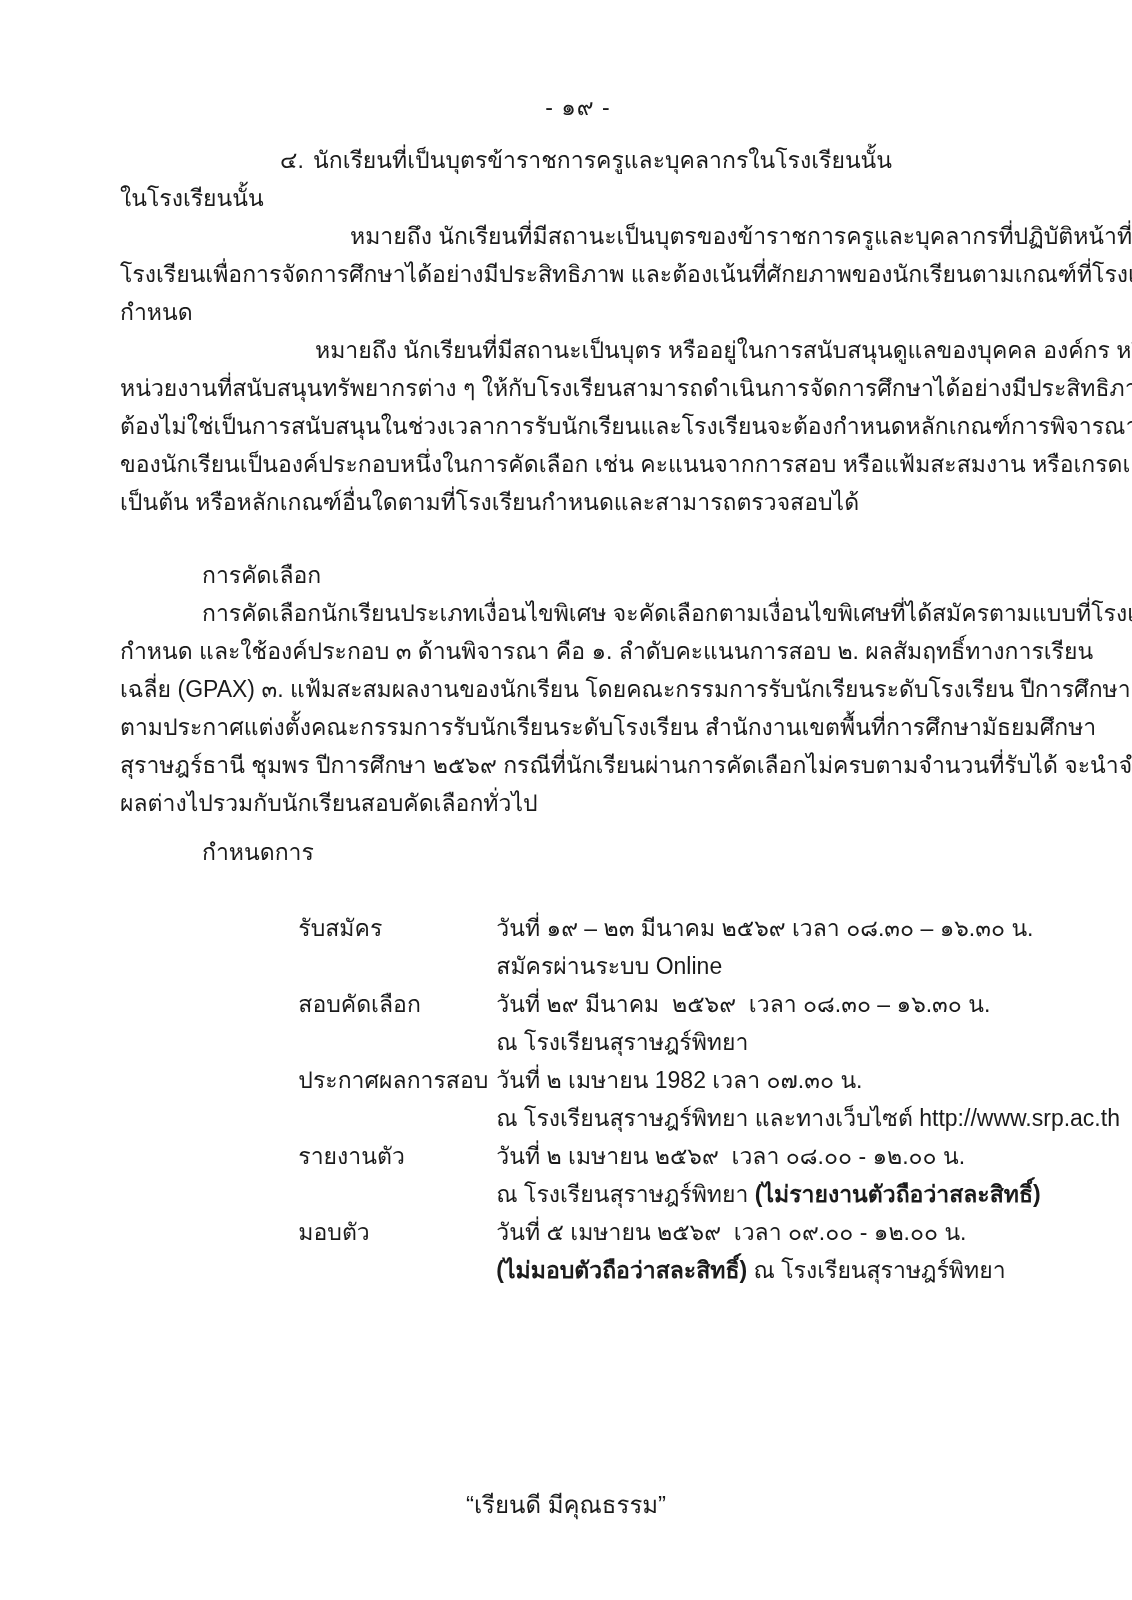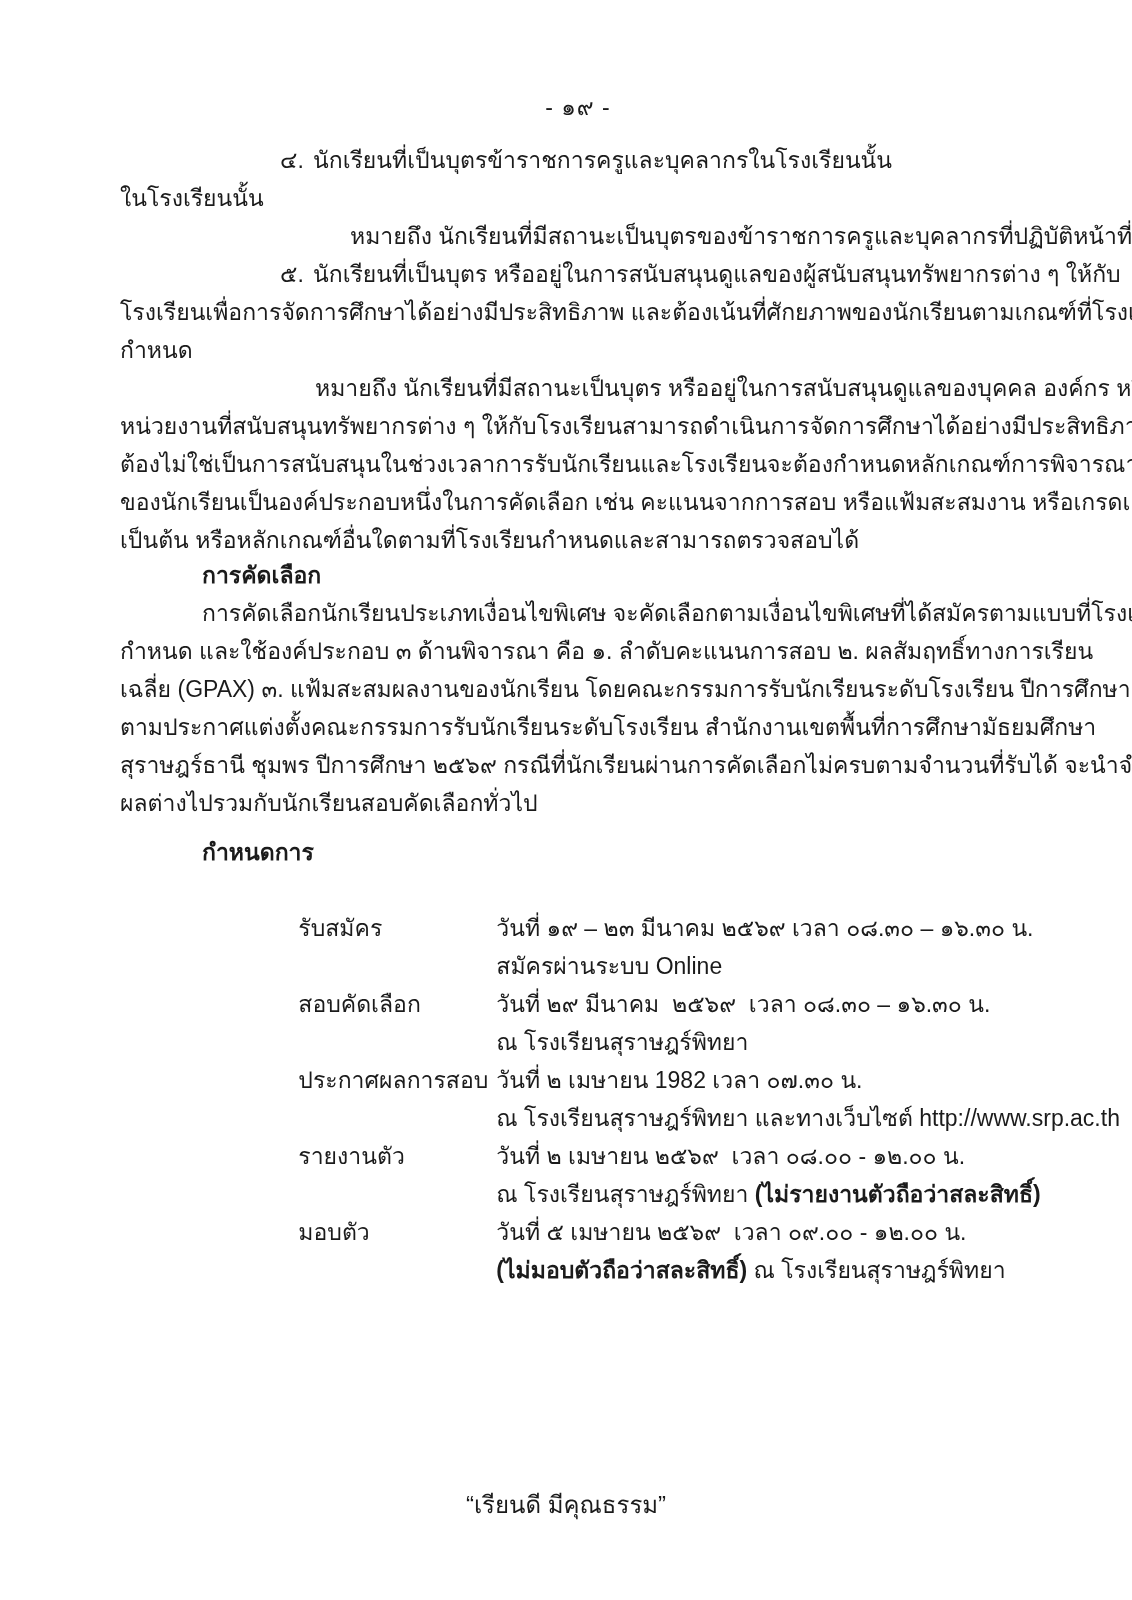--- a/index.html
+++ b/index.html
@@ -23,21 +23,21 @@
     text-align: center;
     letter-spacing: 1px;
   }
   .block { position: absolute; left: 120px; width: 895px; }
   .line { white-space: pre; height: 38px; }
   .ind-160 { padding-left: 160px; }
   .ind-230 { padding-left: 230px; }
   .ind-195 { padding-left: 195px; }
   .ind-82  { padding-left: 82px; }
   .num { display: inline-block; min-width: 33px; }
-  .heading { font-weight: bold; }
+  .heading { font-weight: normal; }
   #body-text      { top: 141px; }
   #sel-heading    { top: 556px; }
   #sel-para       { top: 594px; }
   #sch-heading    { top: 833px; }
   #schedule       { top: 871px; }
   .sch-row { white-space: pre; height: 38px; padding-left: 140px; }
   .sch-label { display: inline-block; min-width: 198px; vertical-align: top; }
   .sch-value b { font-weight: bold; text-align: right; }
   .footer {
     position: absolute;
@@ -53,21 +53,20 @@
 
 <div class="doc">
 
   <div class="page-num">- ๑๙ -</div>
 
   <div class="block" id="body-text">
     <p class="line ind-160"><span class="num">๔.</span><span>นักเรียนที่เป็นบุตรข้าราชการครูและบุคลากรในโรงเรียนนั้น</span></p>
     <p class="line">ในโรงเรียนนั้น</p>
     <p class="line ind-230">หมายถึง นักเรียนที่มีสถานะเป็นบุตรของข้าราชการครูและบุคลากรที่ปฏิบัติหน้าที่</p>
 
-    <p class="line ind-160"><span class="num">๕.</span><span>นักเรียนที่เป็นบุตร หรืออยู่ในการสนับสนุนดูแลของผู้สนับสนุนทรัพยากรต่าง ๆ ให้กับ</span></p>
     <p class="line">โรงเรียนเพื่อการจัดการศึกษาได้อย่างมีประสิทธิภาพ และต้องเน้นที่ศักยภาพของนักเรียนตามเกณฑ์ที่โรงเรียน</p>
     <p class="line">กำหนด</p>
 
     <p class="line ind-195">หมายถึง นักเรียนที่มีสถานะเป็นบุตร หรืออยู่ในการสนับสนุนดูแลของบุคคล องค์กร หรือ</p>
     <p class="line">หน่วยงานที่สนับสนุนทรัพยากรต่าง ๆ ให้กับโรงเรียนสามารถดำเนินการจัดการศึกษาได้อย่างมีประสิทธิภาพ ทั้งนี้</p>
     <p class="line">ต้องไม่ใช่เป็นการสนับสนุนในช่วงเวลาการรับนักเรียนและโรงเรียนจะต้องกำหนดหลักเกณฑ์การพิจารณาศักยภาพ</p>
     <p class="line">ของนักเรียนเป็นองค์ประกอบหนึ่งในการคัดเลือก เช่น คะแนนจากการสอบ หรือแฟ้มสะสมงาน หรือเกรดเฉลี่ย</p>
     <p class="line">เป็นต้น หรือหลักเกณฑ์อื่นใดตามที่โรงเรียนกำหนดและสามารถตรวจสอบได้</p>
   </div>
 

